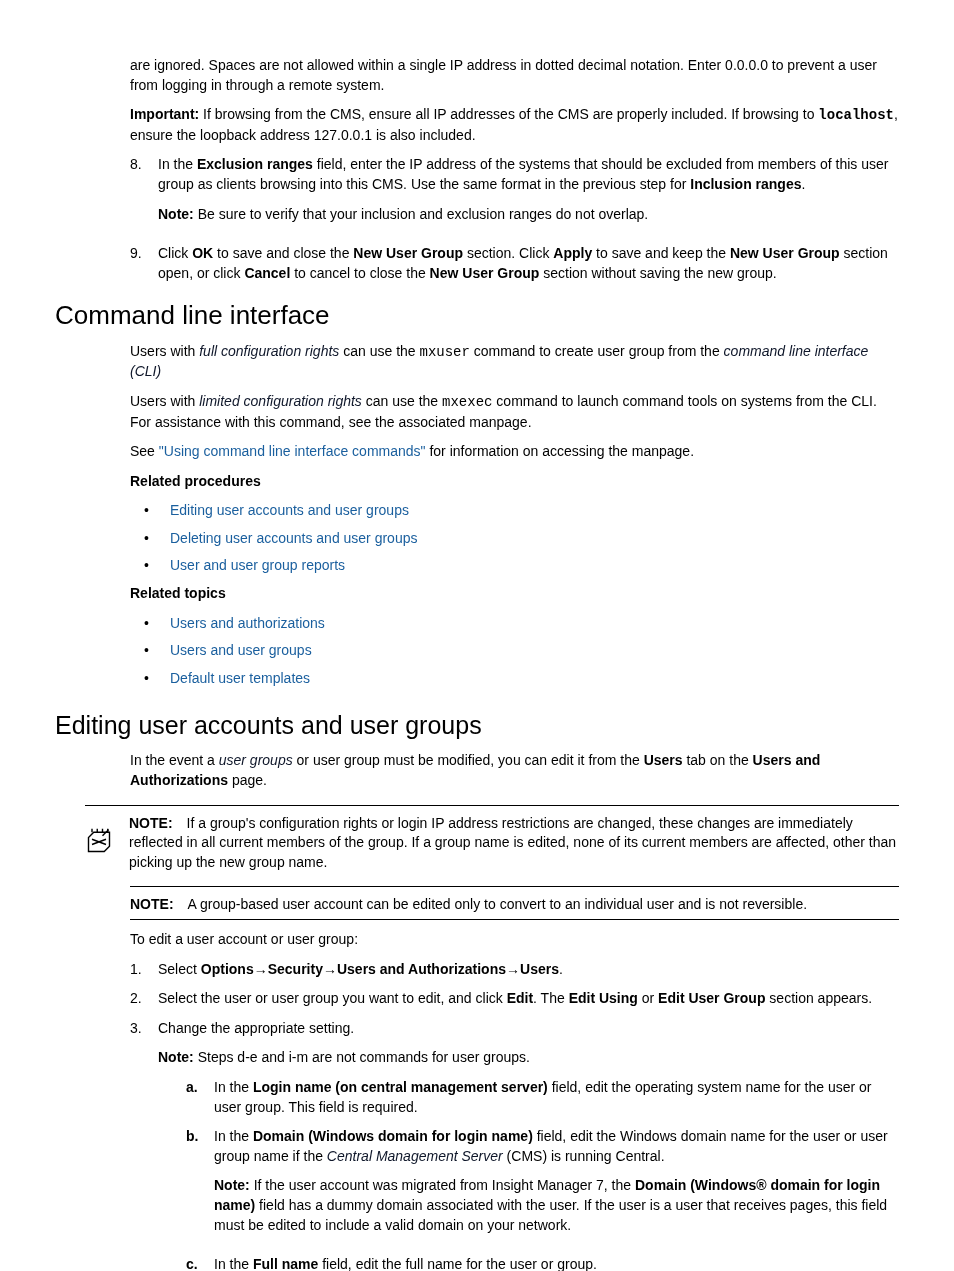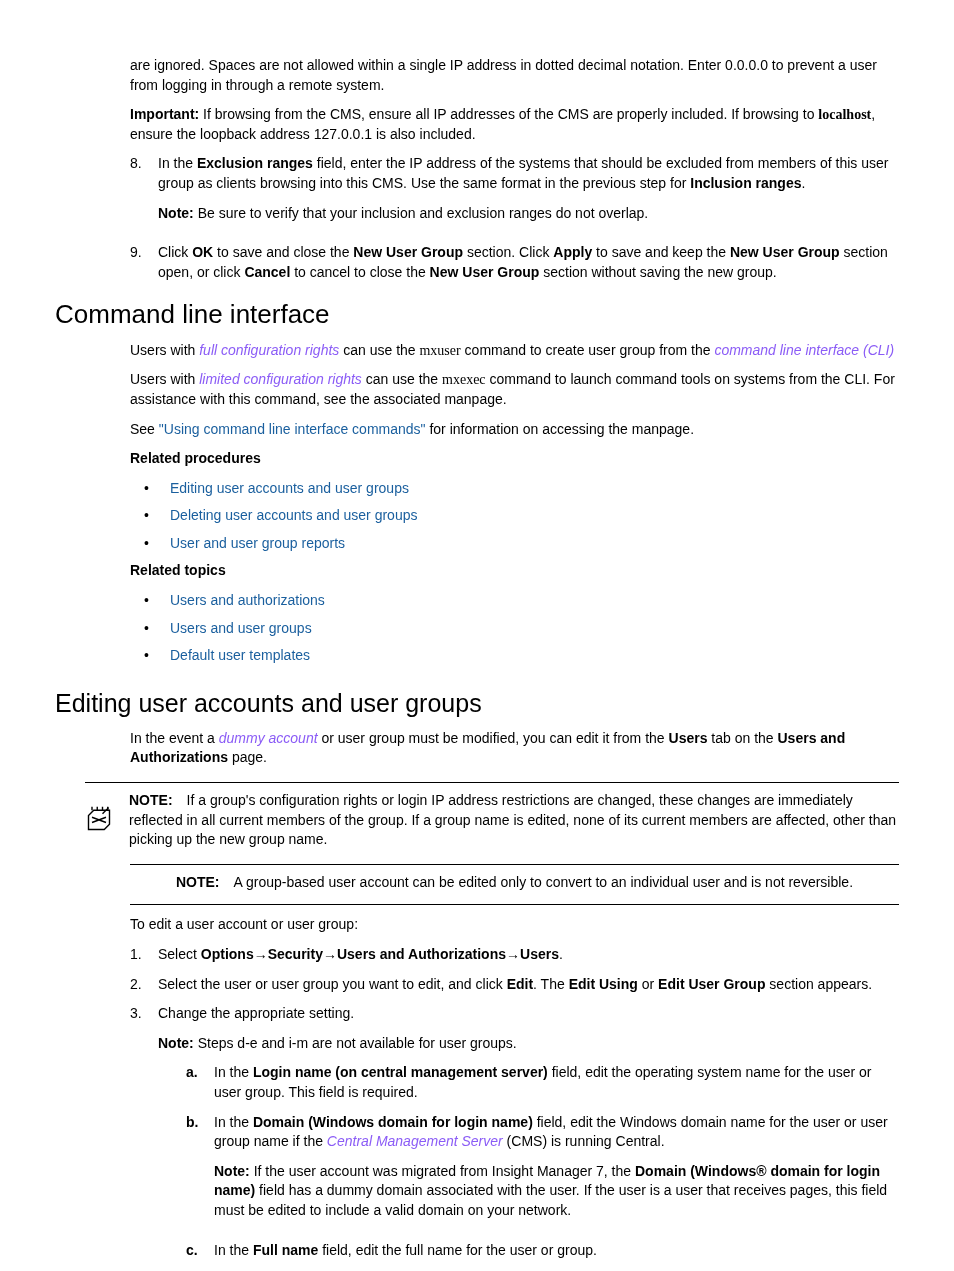--- a/index.html
+++ b/index.html
@@ -28,25 +28,25 @@
     margin: 20px 0 8px 0;
   }
   p {
     margin: 6px 0 10px 0;
   }
   a, .link {
     color: #1a5f9e;
     text-decoration: none;
   }
   .italic-link {
-    color: #8b5cf6;
+    color: #0f172a;
     font-style: italic;
   }
   .mono {
-    font-family: Liberation Serif, serif;
+    font-family: Liberation Mono, monospace;
   }
   ol.numbered {
     list-style: none;
     padding: 0;
     margin: 0;
   }
   ol.numbered > li {
     display: flex;
     margin-bottom: 10px;
   }
@@ -91,23 +91,22 @@
   }
   .bold {
     font-weight: bold;
   }
   .note-rule {
     border-top: 1px solid #000;
     margin-top: 14px;
   }
   .note-rule-bottom {
     border-bottom: 1px solid #000;
-    padding-bottom: 12px;
+    padding-bottom: 4px;
     margin-bottom: 10px;
-    text-align: center;
   }
   .note-row {
     display: flex;
     align-items: center;
     margin-top: 8px;
   }
   .note-icon {
     width: 44px;
     flex-shrink: 0;
     padding-top: 2px;
@@ -185,21 +184,21 @@
       </li>
     <li>
         <a class="link">Default user templates</a>
       </li>
   </ul>
 </div>
 
 <h1>Editing user accounts and user groups</h1>
 <div class="content-block">
   <p>
-    <span>In the event a </span><a class="italic-link">dummy account</a><span> or user group must be modified, you can edit it from the </span><span class="bold">Users</span><span> tab on the </span><span class="bold">Users and Authorizations</span><span> page.</span>
+    <span>In the event a </span><a class="italic-link">user groups</a><span> or user group must be modified, you can edit it from the </span><span class="bold">Users</span><span> tab on the </span><span class="bold">Users and Authorizations</span><span> page.</span>
   </p>
 </div>
 
 <div style="margin-left:30px;">
   <div class="note-rule">
     <div class="note-row">
       <div class="note-icon">
         <svg viewBox="0 0 32 32">
             <g fill="none" stroke="#000" stroke-width="1.6">
           <path d="M4 28 L22 28 L28 22 L28 6 L10 6 L4 12 Z"></path>
@@ -234,21 +233,21 @@
     <li>
       <div class="num">2.</div>
       <div class="body">
         <span>Select the user or user group you want to edit, and click </span><span class="bold">Edit</span><span>. The </span><span class="bold">Edit Using</span><span> or </span><span class="bold">Edit User Group</span><span> section appears.</span>
       </div>
     </li>
     <li>
       <div class="num">3.</div>
       <div class="body">
         <span>Change the appropriate setting.</span>
-        <p style="margin-top:10px;"><span class="bold">Note:</span><span> Steps d-e and i-m are not available for user groups.</span></p>
+        <p style="margin-top:10px;"><span class="bold">Note:</span><span> Steps d-e and i-m are not commands for user groups.</span></p>
 
         <ol class="alpha">
           <li>
             <div class="num">a.</div>
             <div class="body">
               <span>In the </span><span class="bold">Login name (on central management server)</span><span> field, edit the operating system name for the user or user group. This field is required.</span>
             </div>
           </li>
           <li>
             <div class="num">b.</div>

